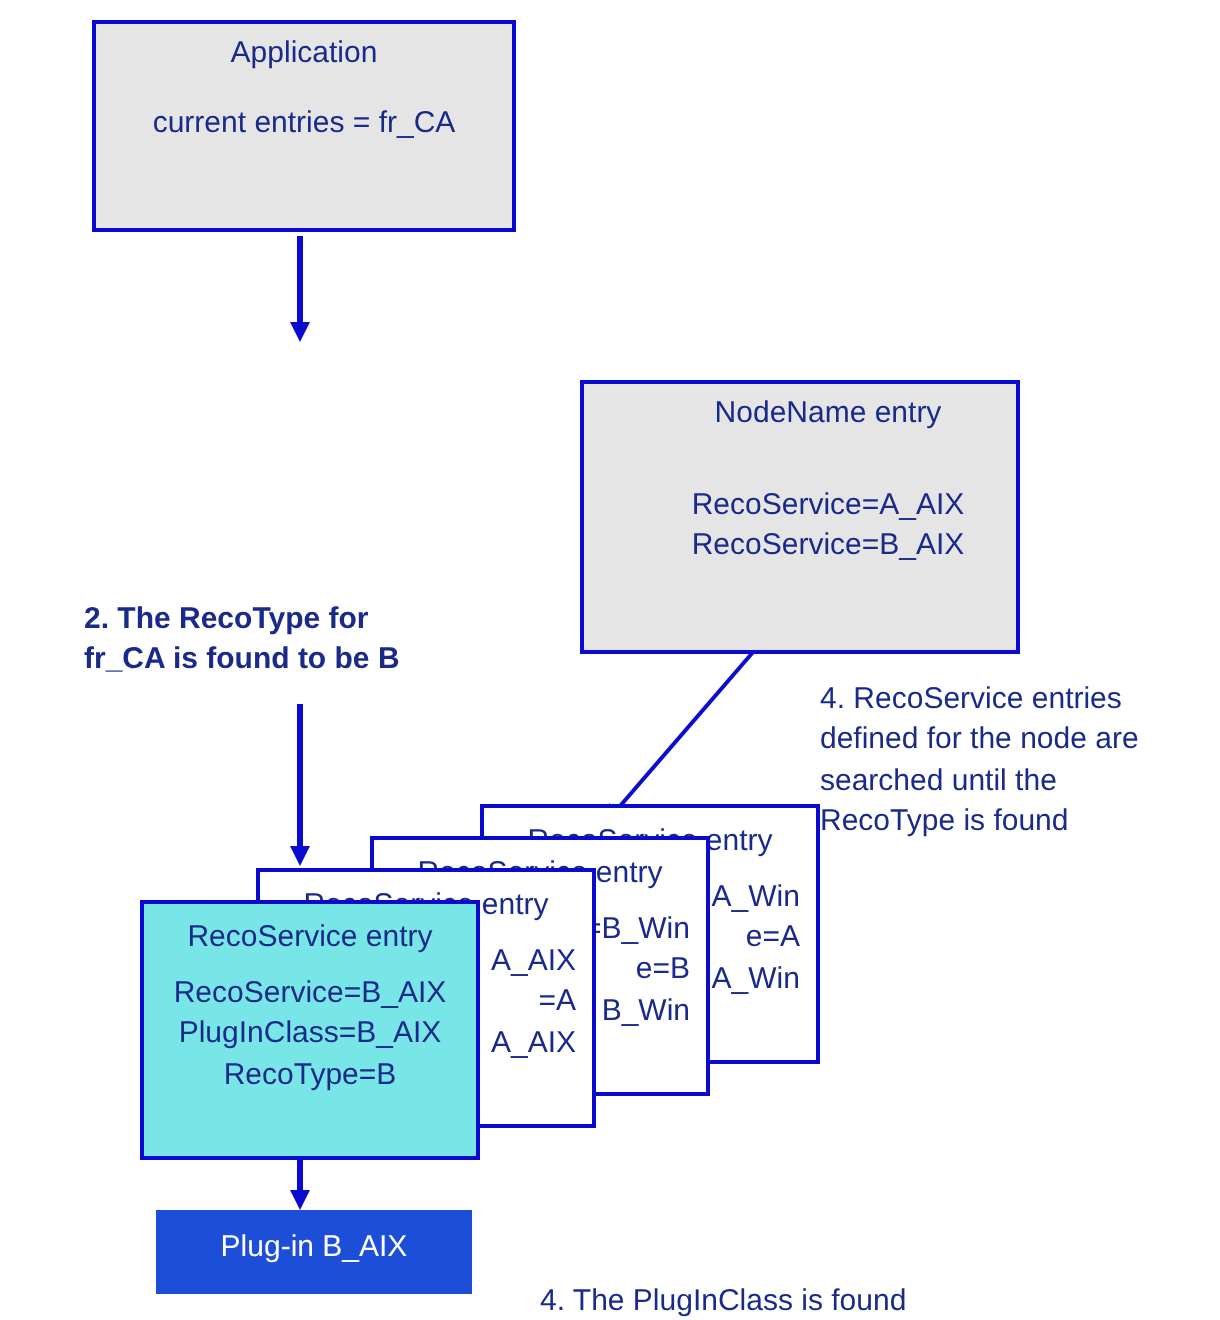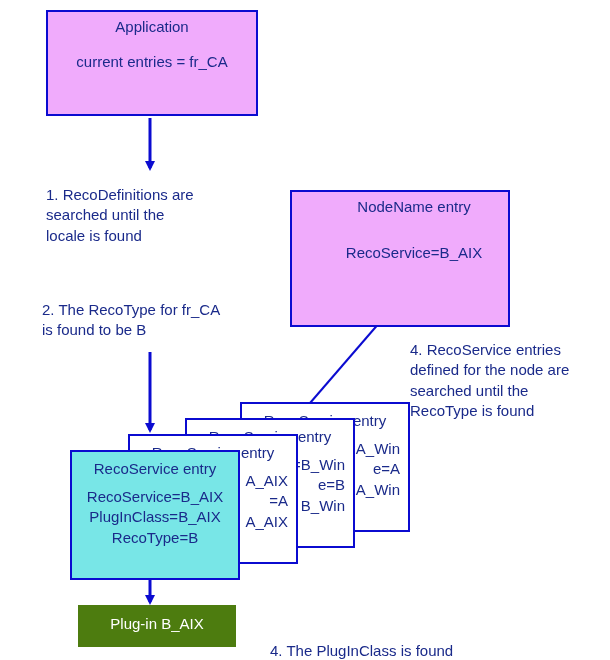--- a/index.html
+++ b/index.html
@@ -13,39 +13,39 @@
     background: #ffffff;
   }
   .stage {
     position: relative;
     width: 610px;
     height: 660px;
   }
   .box {
     position: absolute;
     border: 2px solid #0b0bd0;
-    background: #f0abfc;
+    background: #e5e5e5;
     text-align: center;
     padding: 6px 8px;
     box-sizing: border-box;
   }
   .card {
     position: absolute;
     border: 2px solid #0b0bd0;
     background: #ffffff;
     text-align: center;
     padding: 8px 8px 12px 8px;
     box-sizing: border-box;
   }
   .card-cyan {
     background: #78e6e7;
   }
   .dark {
     position: absolute;
-    background: #4d7c0f;
+    background: #1d4ed8;
     color: #ffffff;
     text-align: center;
     padding: 10px 8px;
     box-sizing: border-box;
   }
   .note {
     position: absolute;
     color: #1a2a8a;
     line-height: 1.35;
   }
@@ -84,31 +84,29 @@
 
     <line x1="150" y1="572" x2="150" y2="602" stroke="#0b0bd0" stroke-width="3" marker-end="url(#arrowhead)"></line>
   </svg>
 
   <div class="box" style="left:46px; top:10px; width:212px; height:106px;">
     <div>Application</div>
     <div style="height:18px;"></div>
     <div>current entries =  fr_CA</div>
   </div>
 
-  <div class="note" style="left:46px; top:185px; width:160px;">
-    <span>1. RecoDefinitions are searched until the locale is found</span>
-  </div>
 
   <div class="box" style="left:290px; top:190px; width:220px; height:137px;padding-left:36px;">
     <div>NodeName entry</div>
     <div style="height:28px;"></div>
+    <div class="card-line">RecoService=A_AIX</div>
     <div class="card-line">RecoService=B_AIX</div>
   </div>
 
-  <div class="note" style="left:42px; top:300px; width:185px;">
+  <div class="note" style="left:42px; top:300px; width:185px;font-weight:bold;">
     <span>2. The RecoType for fr_CA is found to be B</span>
   </div>
 
   <div class="note" style="left:410px; top:340px; width:190px;">
     <span>4. RecoService entries defined for the node are searched until the RecoType is found</span>
   </div>
 
   <div class="card" style="left:240px; top:402px; width:170px; height:130px; z-index:1;">
     <div class="card-title">RecoService entry</div>
     <div class="card-line" style="text-align:right;">e=A_Win</div>

